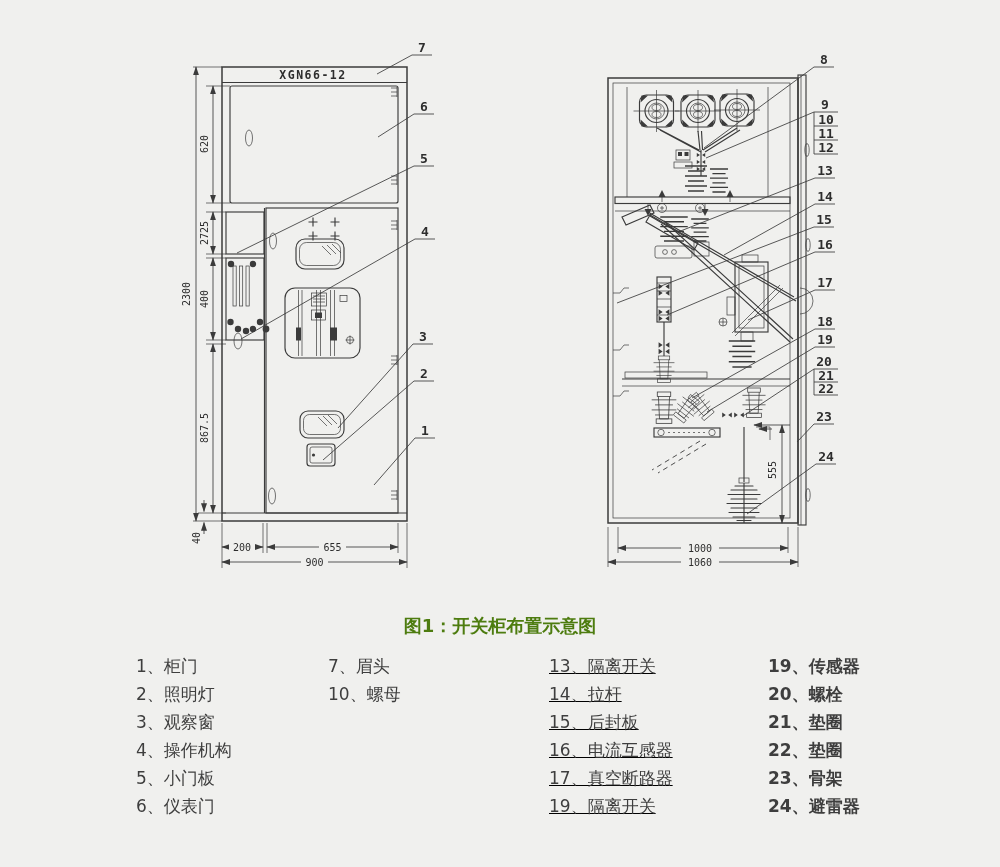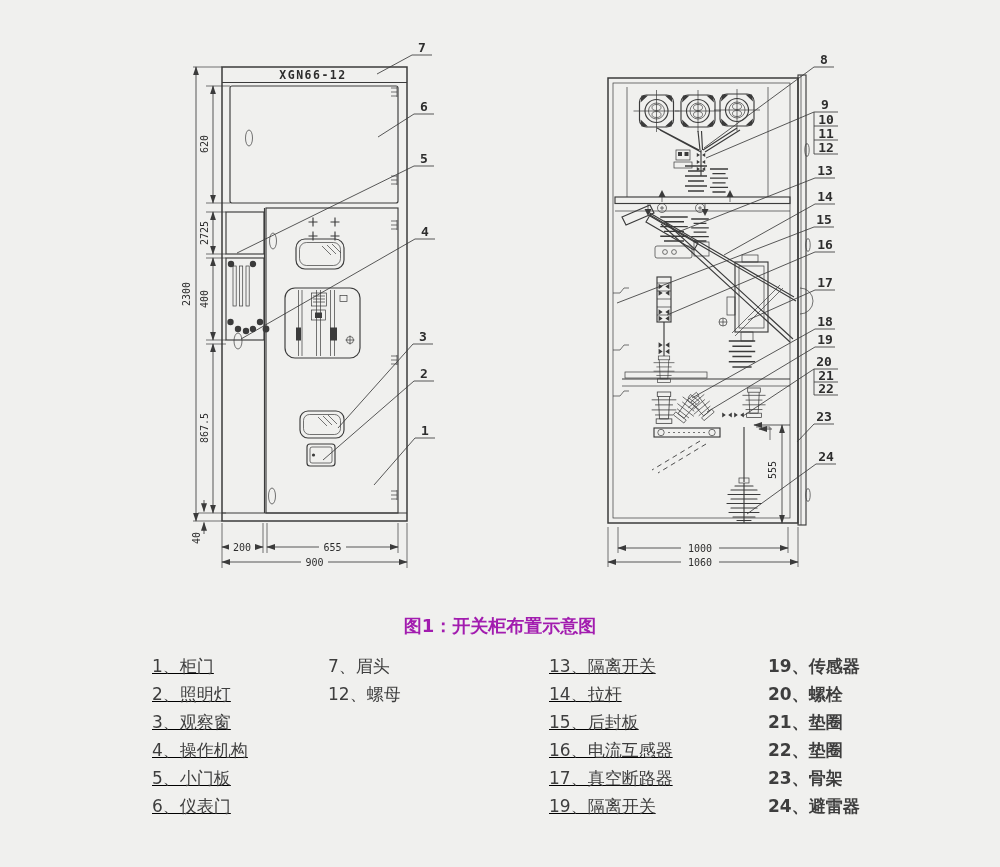--- a/index.html
+++ b/index.html
@@ -16,24 +16,24 @@
   .dsh{fill:none;stroke:#3b3b3b;stroke-width:0.9;stroke-dasharray:5 4;}
   .dsh2{fill:none;stroke:#3b3b3b;stroke-width:0.7;stroke-dasharray:2 3;}
   .bg{fill:#f0f0ee;stroke:none;}
   
   text{fill:#2d2d2d;}
   .dim{font:10px "DejaVu Sans Mono",monospace;}
   .co{font:700 13px "DejaVu Sans Mono",monospace;}
   .model{font:700 11.5px "DejaVu Sans Mono",monospace;letter-spacing:1.5px;}
   
   .caption{position:absolute;left:0;top:614px;width:1000px;text-align:center;
-           font-size:18px;font-weight:600;color:#a21caf;}
+           font-size:18px;font-weight:600;color:#4d7c0f;}
   .legend-col{position:absolute;top:652px;}
   .legend-col .item{height:28px;line-height:28px;font-size:17px;color:#3e3e3e;white-space:nowrap;}
-  #col1{left:152px;text-decoration:underline;} #col2{left:328px;} #col3{left:549px;text-decoration:underline;} #col4{left:768px;font-weight:bold;}
+  #col1{left:136px;} #col2{left:328px;} #col3{left:549px;text-decoration:underline;} #col4{left:768px;font-weight:bold;}
 </style>
 </head>
 <body>
 
 <div class="stage">
 
 <svg width="1000" height="600" viewBox="0 0 1000 600">
   <defs>
     <marker id="ar" markerWidth="9" markerHeight="8" refX="8.3" refY="3" orient="auto-start-reverse" markerUnits="userSpaceOnUse">
       <path d="M0,0L9,3L0,6Z" fill="#3b3b3b"></path>
@@ -380,21 +380,21 @@
 <div class="legend-col" id="col1">
   <div class="item">1、柜门</div>
   <div class="item">2、照明灯</div>
   <div class="item">3、观察窗</div>
   <div class="item">4、操作机构</div>
   <div class="item">5、小门板</div>
   <div class="item">6、仪表门</div>
 </div>
 <div class="legend-col" id="col2">
   <div class="item">7、眉头</div>
-  <div class="item">12、螺母</div>
+  <div class="item">10、螺母</div>
 </div>
 <div class="legend-col" id="col3">
   <div class="item">13、隔离开关</div>
   <div class="item">14、拉杆</div>
   <div class="item">15、后封板</div>
   <div class="item">16、电流互感器</div>
   <div class="item">17、真空断路器</div>
   <div class="item">19、隔离开关</div>
 </div>
 <div class="legend-col" id="col4">

